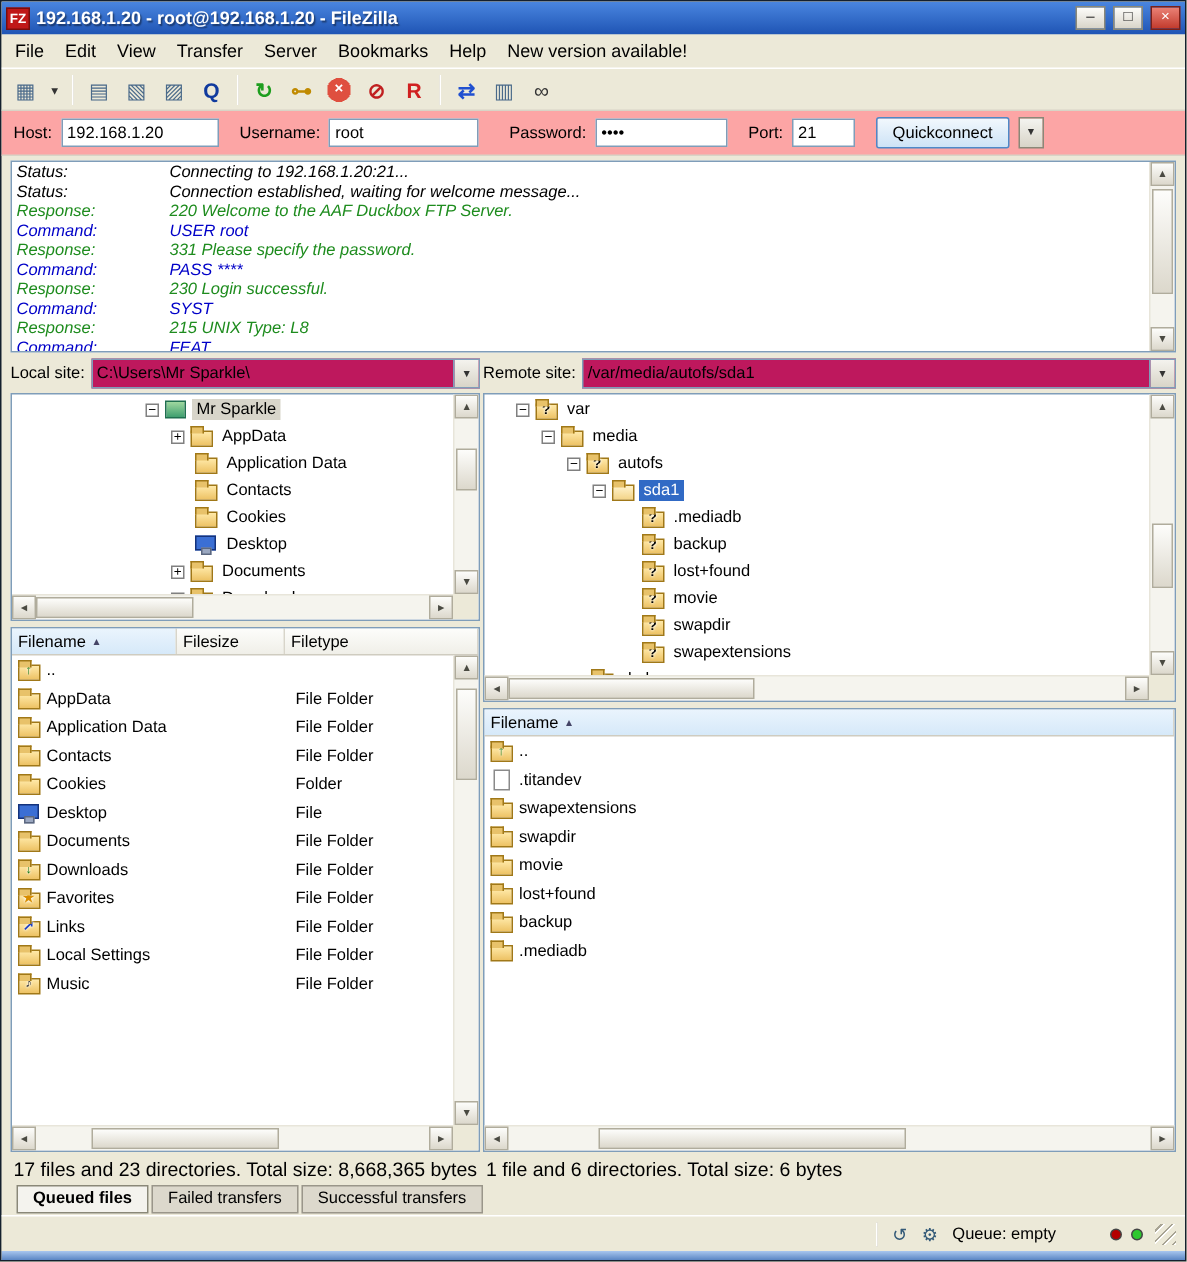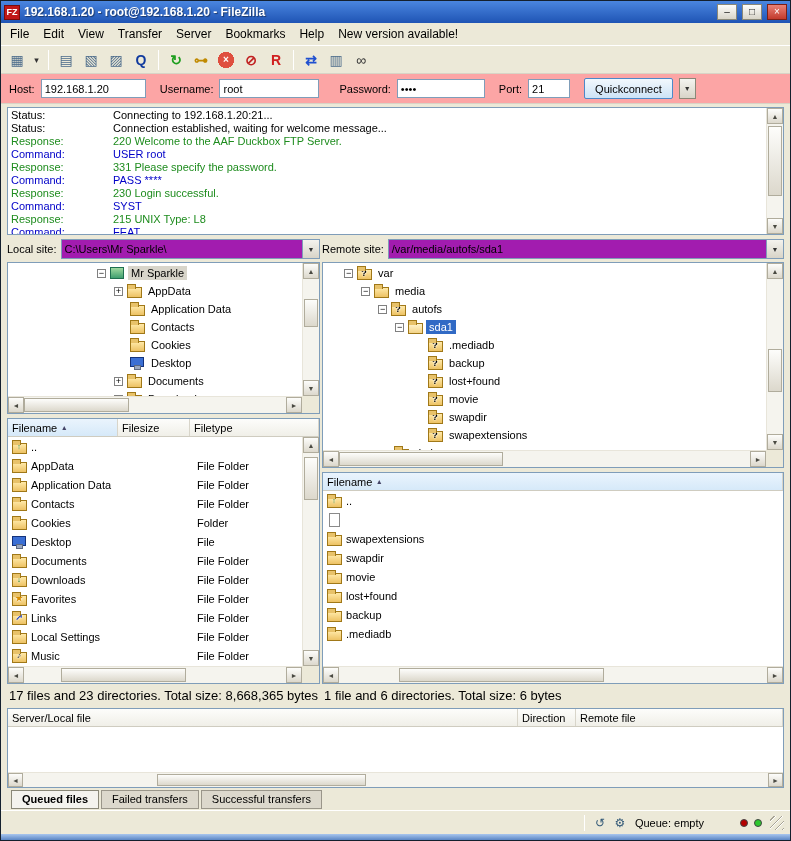--- a/index.html
+++ b/index.html
@@ -41,33 +41,33 @@
   .qc-input { height:19px; border:1px solid #7f9db9; background:#fff; padding:1px 3px;
               font:11px "Liberation Sans", sans-serif; }
   .w105{width:105px} .w100{width:100px} .w88{width:88px} .w42{width:42px}
   .qc-btn { height:21px; padding:2px 10px; font-size:11px; border:1px solid #4d89c8; border-radius:2px;
             background:linear-gradient(#f2f8fd,#cde3f6); }
   .qc-dd { width:17px; height:21px; display:flex; align-items:center; justify-content:center; font-size:7px;
            background:linear-gradient(#f4f4f0,#d8d4c8); border:1px solid #8a8878; color:#333; }
 
   
   .log-wrap { margin:3px 6px; height:128px; flex:0 0 128px; border:1px solid #7f9db9; background:#fff;
-              display:grid; grid-template-columns:1fr 17px; overflow:hidden; }
+              display:grid; grid-template-columns:1fr 17px; overflow:hidden;font-style:italic; }
   .log-content { grid-column:1; overflow:hidden; padding:1px 3px; font-size:11px; line-height:13px; }
   .log-line { display:flex; white-space:nowrap; }
   .log-type { flex:0 0 102px; }
   .log-wrap .vscroll { grid-column:2; }
 
   
   .main { flex:1; min-height:0; display:flex; gap:2px; padding:0 6px; }
   .fcol { display:flex; flex-direction:column; min-height:0; }
   .col-local { flex:0 0 282px; }
   .col-remote { flex:1; }
   .site-row { flex:0 0 22px; display:flex; align-items:center; gap:4px; font-size:11px; margin-bottom:2px; }
-  .combo { flex:1; height:20px; border:1px solid #7f9db9; background:#a21caf; display:flex; align-items:center; }
+  .combo { flex:1; height:20px; border:1px solid #7f9db9; background:#be185d; display:flex; align-items:center; }
   .combo-text { flex:1; padding:0 3px; font-size:11px; white-space:nowrap; overflow:hidden; }
   .combo-btn { flex:0 0 17px; height:100%; display:flex; align-items:center; justify-content:center;
                font-size:7px; color:#333; background:linear-gradient(#f4f3ee,#d8d4c8); border-left:1px solid #7f9db9; }
 
   .tree-pane { border:1px solid #7f9db9; background:#fff; display:grid;
                grid-template-columns:1fr 17px; grid-template-rows:1fr 17px; overflow:hidden; margin-bottom:4px; }
   .tree-local { flex:0 0 152px; height:152px; }
   .tree-remote { flex:0 0 206px; height:206px; }
   .tree-content { grid-column:1; grid-row:1; overflow:hidden; padding-top:1px; }
   .tree-pane .vscroll { grid-column:2; grid-row:1; }
@@ -552,20 +552,21 @@
         </div>
         <div class="rows" id="remote-rows">
             <div class="file-row">
               <span class="ic folder">
                 <span class="ovl" style="color: rgb(28, 124, 28);">↑</span>
               </span>
               <span class="fr-name">..</span>
             </div>
             <div class="file-row">
               <span class="ic file"></span>
+              <span class="fr-name">.titandev</span>
             </div>
             <div class="file-row">
               <span class="ic folder"></span>
               <span class="fr-name">swapextensions</span>
             </div>
             <div class="file-row">
               <span class="ic folder"></span>
               <span class="fr-name">swapdir</span>
             </div>
             <div class="file-row">
@@ -590,35 +591,20 @@
             <span class="strack">
               <span class="sthumb" style="left: 14%; width: 48%;"></span>
             </span>
             <span class="sarr">►</span>
           </div>
       </div>
       <div class="status-line">1 file and 6 directories. Total size: 6 bytes</div>
     </div>
   </div>
 
-  <div class="queue-wrap">
-    <div class="queue-header">
-      <span class="hcell qc-local">Server/Local file</span>
-      <span class="hcell qc-dir">Direction</span>
-      <span class="hcell qc-remote">Remote file</span>
-    </div>
-    <div class="queue-body"></div>
-    <div class="hscroll">
-        <span class="sarr">◄</span>
-        <span class="strack">
-          <span class="sthumb" style="left: 18%; width: 28%;"></span>
-        </span>
-        <span class="sarr">►</span>
-      </div>
-  </div>
 
   <div class="tabs-row" id="queue-tabs">
       <span class="qtab active">Queued files</span>
       <span class="qtab">Failed transfers</span>
       <span class="qtab">Successful transfers</span>
     </div>
 
   <div class="statusbar">
     <span class="sb-spacer"></span>
     <span class="sb-sep"></span>

